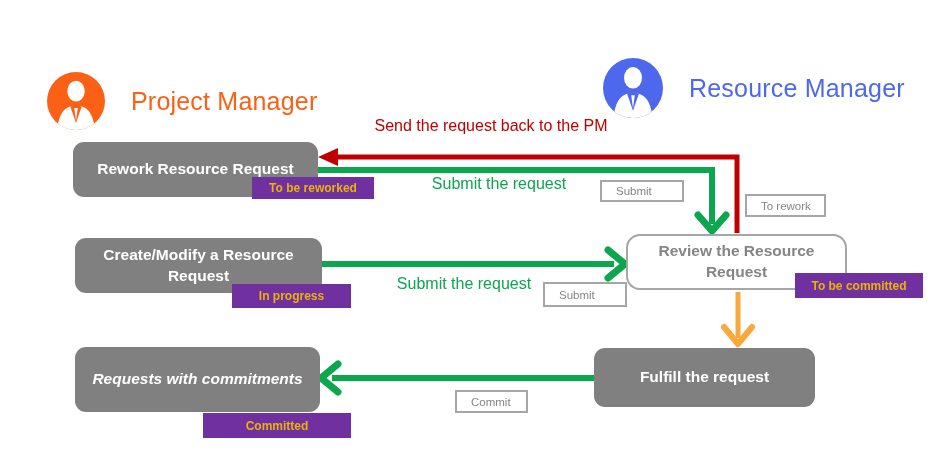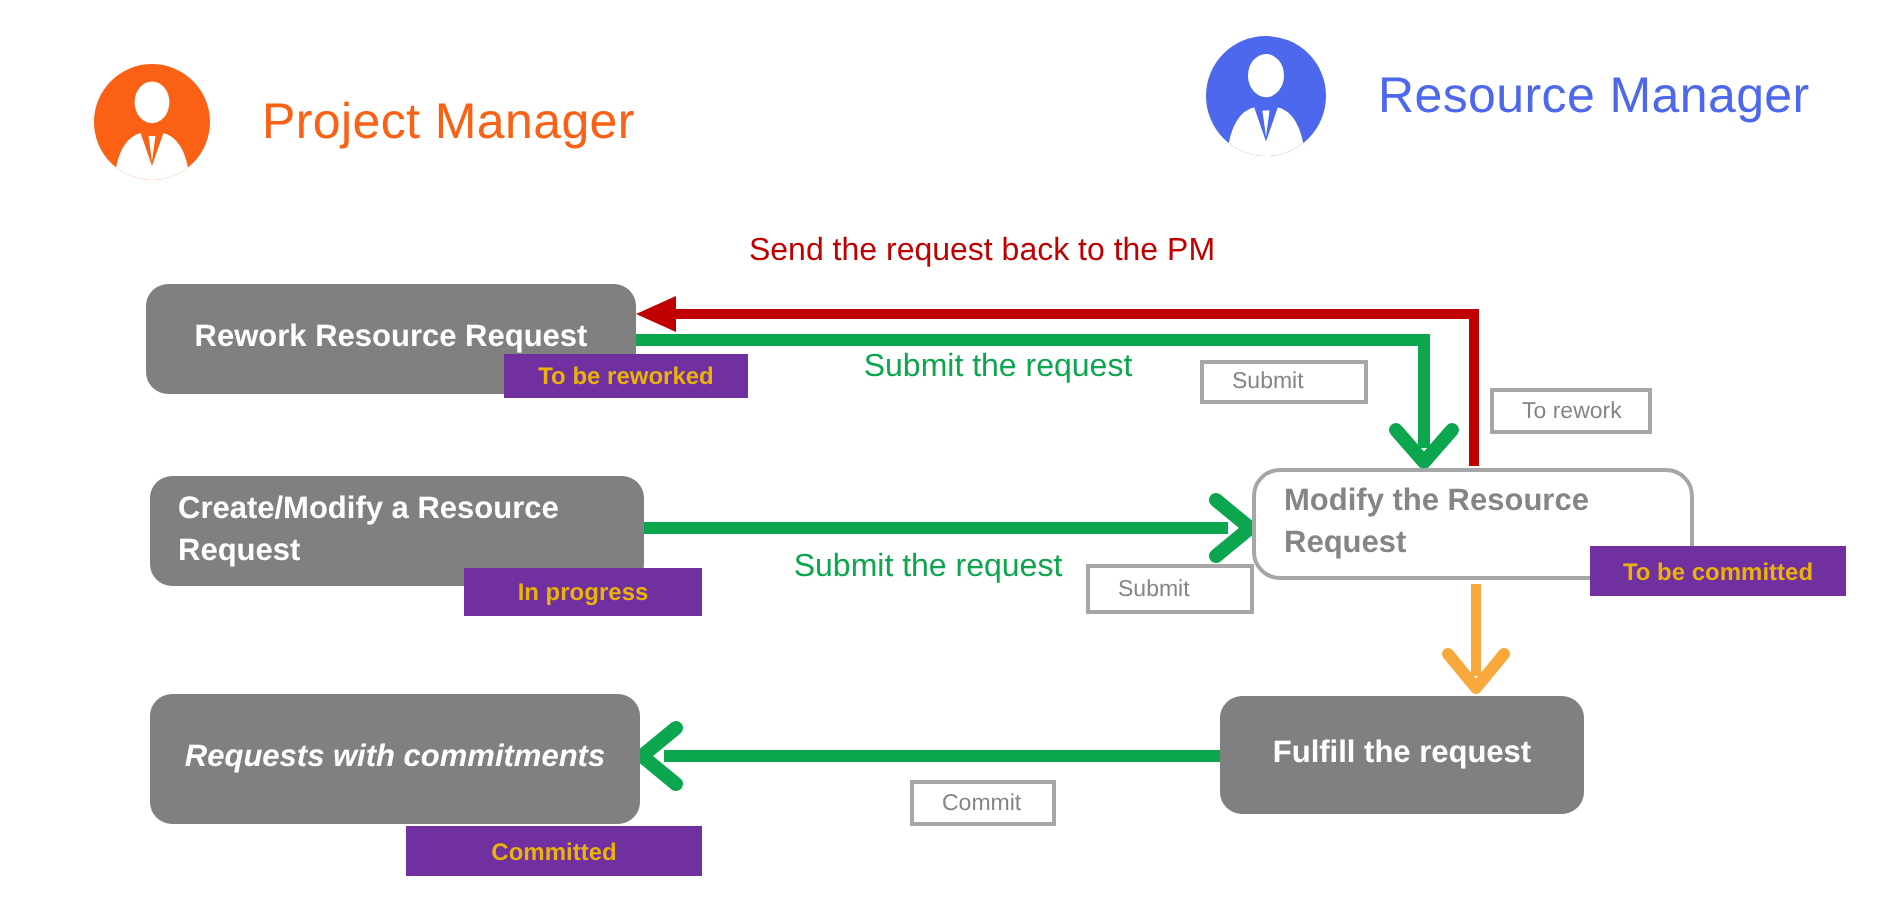--- a/index.html
+++ b/index.html
@@ -1,38 +1,38 @@
 <!DOCTYPE html>
 <html style="--pm-accent: #FA6115; --rm-accent: #4D68EC; --green: #0CA64F; --red: #C00000; --orange: #F9A83C; --purple: #7030A0; --gray-box: #808080; --gray-border: #A6A6A6; --gray-text: #858585;"><head>
 <meta charset="utf-8">
 <style>
   html,body{margin:0;padding:0;background:#fff;}
   .canvas{
     position:relative;width:945px;height:462px;background:#fff;overflow:hidden;
     font-family:"Liberation Sans", sans-serif;
   }
   
-  .actor{position:absolute;display:flex;align-items:center;gap:26px;}
+  .actor{position:absolute;display:flex;align-items:center;gap:26px;margin-top:40px;}
   .actor-pm{left:47px;top:32px;color:var(--pm-accent);}
   .actor-rm{left:603px;top:18px;color:var(--rm-accent);}
   .avatar{display:block;}
   .actor-label{font-size:25px;letter-spacing:.2px;white-space:nowrap;}
   
   .node{
     position:absolute;z-index:2;display:flex;align-items:center;justify-content:center;
-    text-align:left;box-sizing:border-box;border-radius:11px;
+    text-align:center;box-sizing:border-box;border-radius:11px;
     font-weight:bold;font-size:15.5px;line-height:1.35;padding:4px 14px;
   }
   .node-gray{background:var(--gray-box);color:#fff;}
   .node-outline{background:#fff;border:2px solid var(--gray-border);color:var(--gray-text);border-radius:14px;}
   .node-rework{left:73px;top:142px;width:245px;height:55px;}
   .node-create{left:75px;top:238px;width:247px;height:55px;}
   .node-requests{left:75px;top:347px;width:245px;height:65px;font-style:italic;}
   .node-review{left:626px;top:234px;width:221px;height:56px;}
-  .node-fulfill{left:610px;top:348px;width:182px;height:59px;}
+  .node-fulfill{left:594px;top:348px;width:221px;height:59px;}
   
   .badge{
     position:absolute;z-index:3;background:var(--purple);color:#eab308;
     display:flex;align-items:center;justify-content:center;
     font-size:12px;font-weight:bold;box-sizing:border-box;
   }
   .badge-reworked{left:252px;top:177px;width:122px;height:22px;}
   .badge-inprogress{left:232px;top:284px;width:119px;height:24px;}
   .badge-committed{left:203px;top:413px;width:148px;height:25px;}
   .badge-tobecommitted{left:795px;top:273px;width:128px;height:25px;}
@@ -125,21 +125,21 @@
 
   <div class="node node-gray node-rework">Rework Resource Request</div>
   <div class="badge badge-reworked">To be reworked</div>
 
   <div class="node node-gray node-create">Create/Modify a Resource Request</div>
   <div class="badge badge-inprogress">In progress</div>
 
   <div class="node node-gray node-requests">Requests with commitments</div>
   <div class="badge badge-committed">Committed</div>
 
-  <div class="node node-outline node-review">Modify the Resource Request</div>
+  <div class="node node-outline node-review">Review the Resource Request</div>
   <div class="badge badge-tobecommitted">To be committed</div>
 
   <div class="node node-gray node-fulfill">Fulfill the request</div>
 
   <div class="edge-label lbl-sendback">Send the request back to the PM</div>
   <div class="edge-label lbl-submit1">Submit the request</div>
   <div class="edge-label lbl-submit2">Submit the request</div>
 
   <div class="action-box action-submit1">Submit</div>
   <div class="action-box action-torework">To rework</div>

